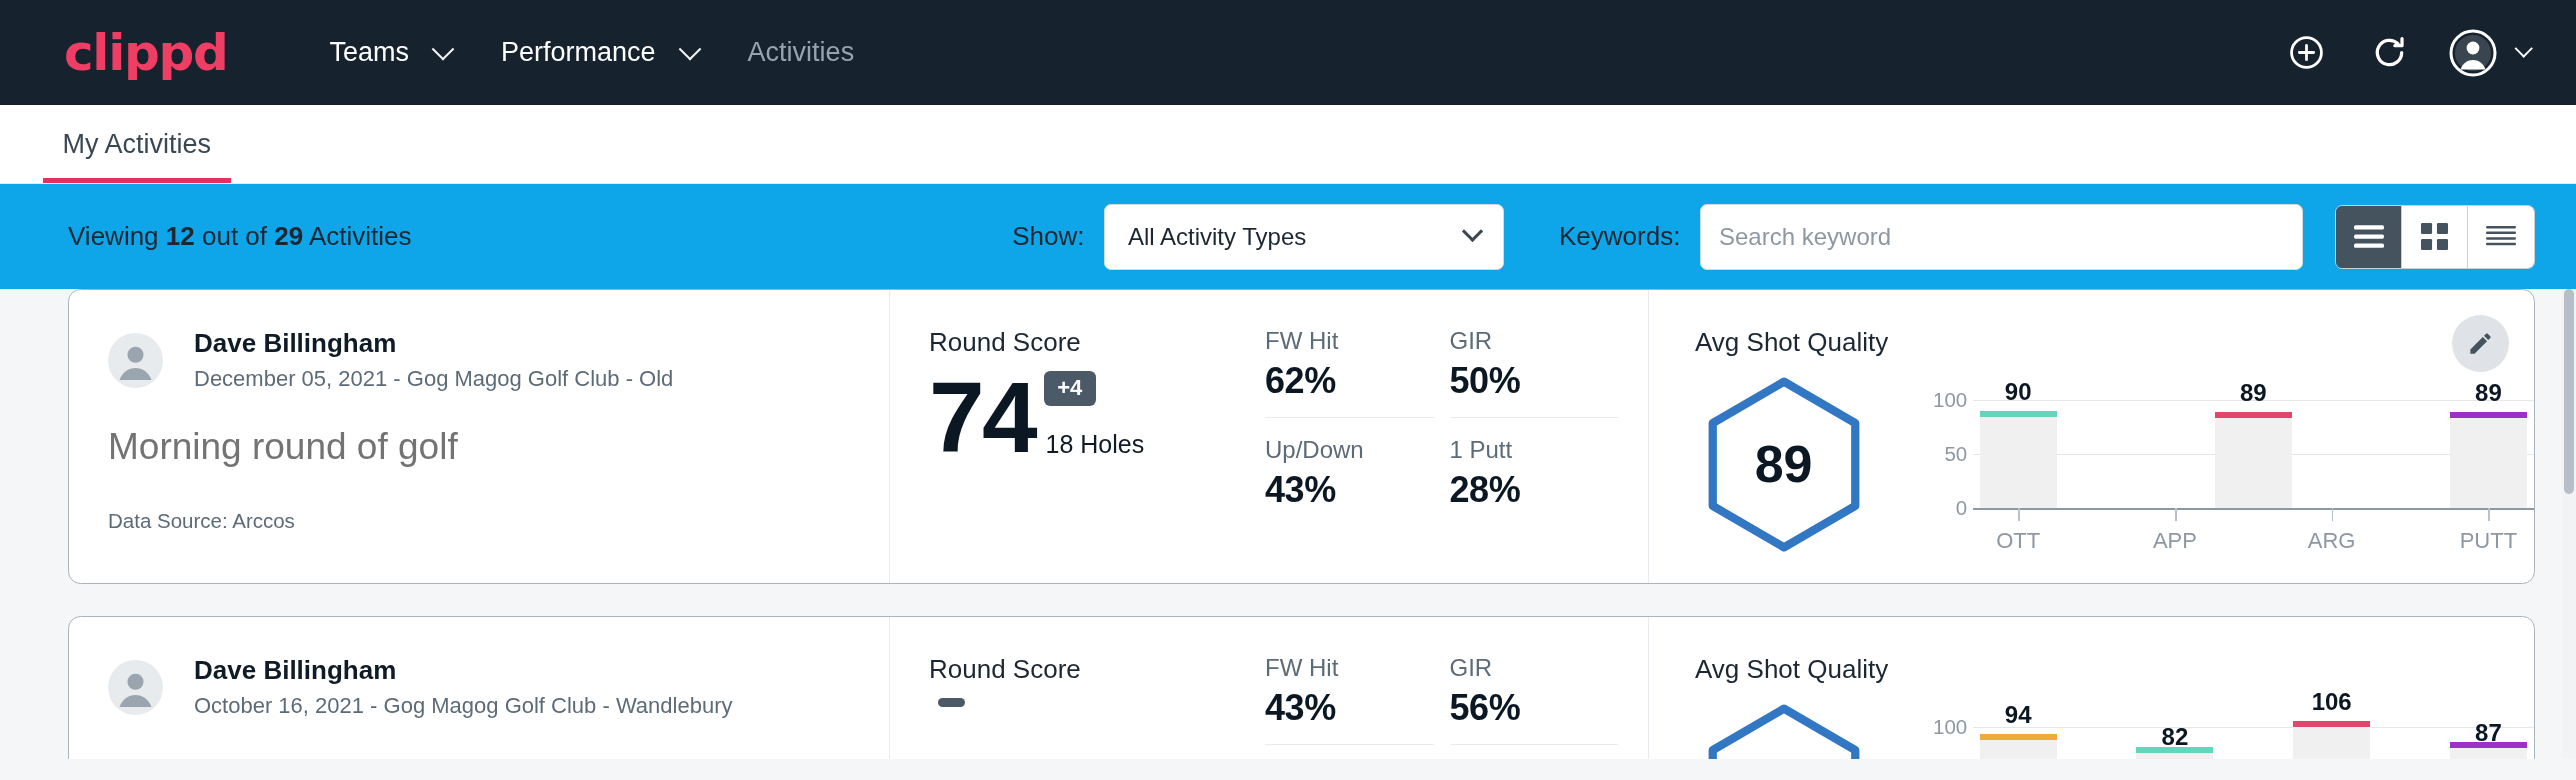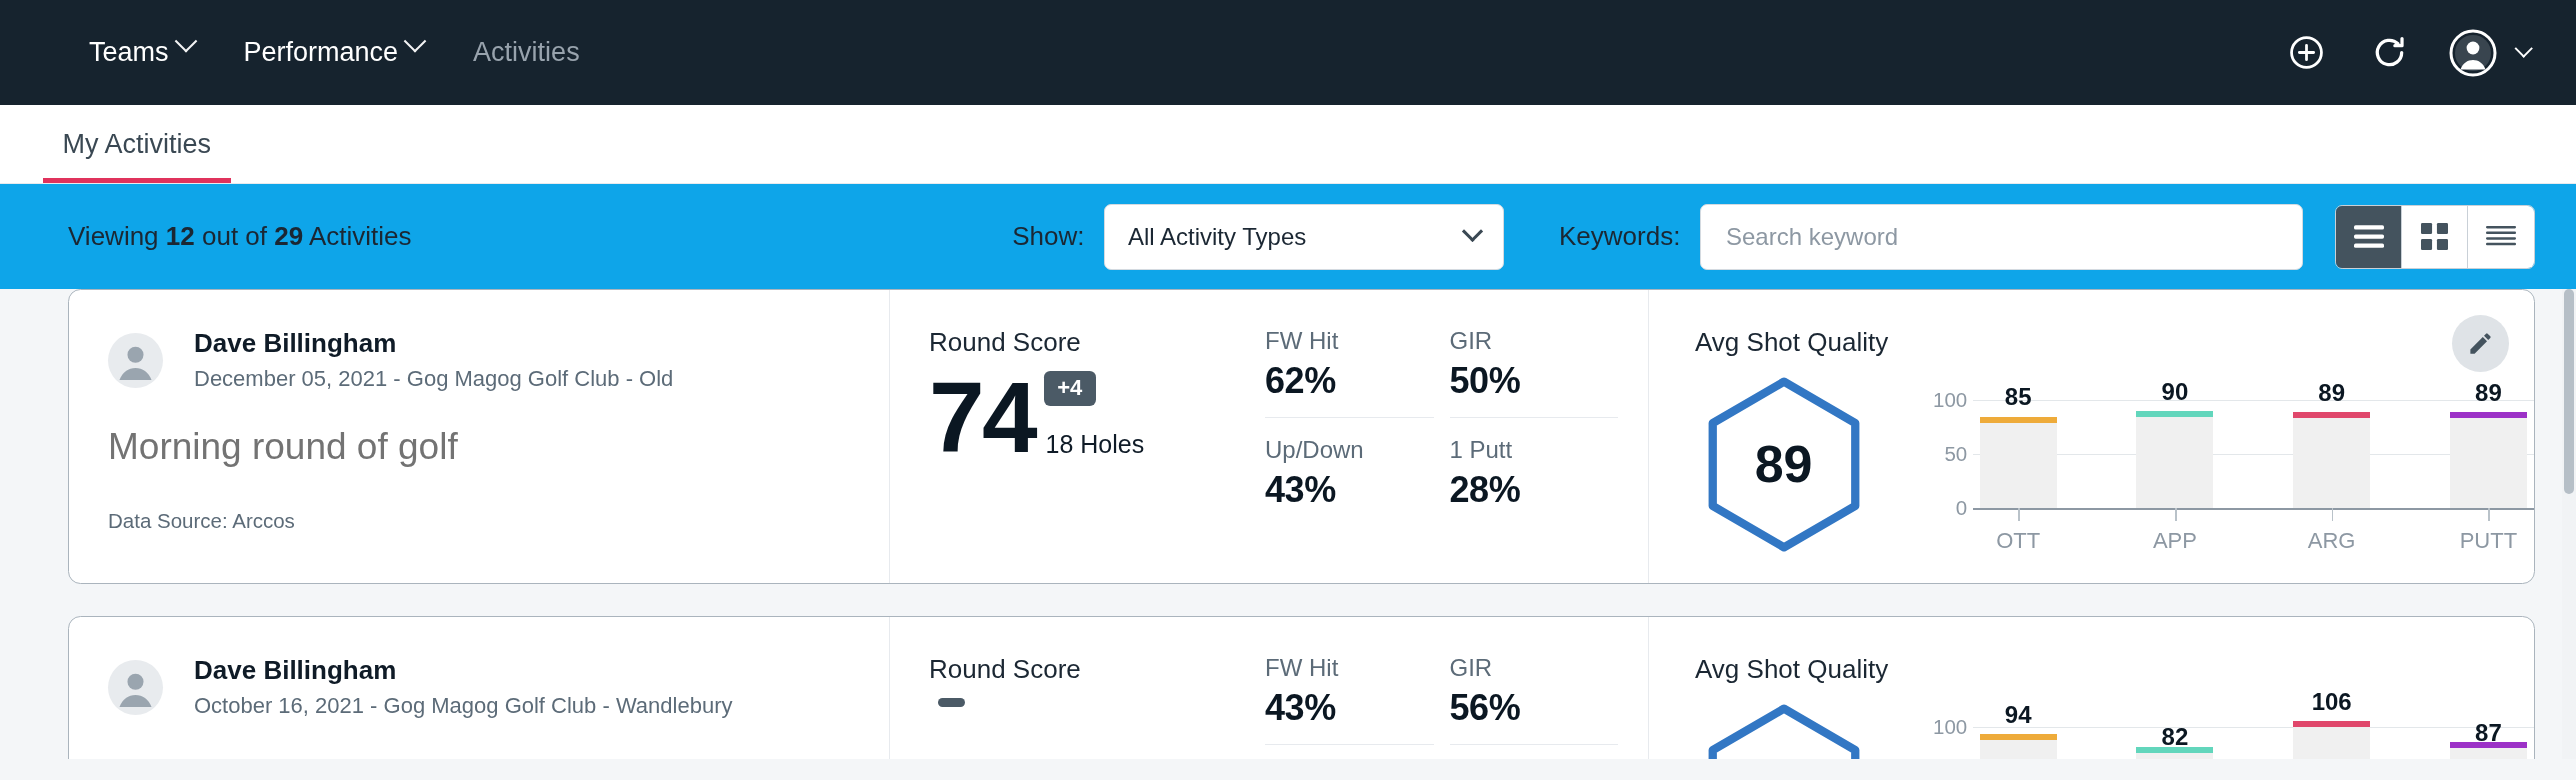--- a/index.html
+++ b/index.html
@@ -24,21 +24,21 @@
     color: #ef3e64;
     font-size: 50px;
     font-weight: 700;
     letter-spacing: -1.3px;
     line-height: 1;
     margin-right: 77px;
     font-family: "DejaVu Sans", sans-serif;
   }
   .navitems { display: flex; align-items: center; gap: 0; }
   .navitem {
-    display: flex; gap: 9px;
+    display: flex; align-items: center; gap: 26px;
     color: #ffffff;
     font-size: 27px;
     padding: 12.5px 25px;
     cursor: pointer;
     white-space: nowrap;
   }
   .navitem.muted { color: #98a3ad; }
   .chev {
     width: 16px; height: 16px;
     border-right: 2.7px solid currentColor;
@@ -124,21 +124,21 @@
     width: 15px; height: 15px;
     border-right: 3.6px solid #3a4853;
     border-bottom: 3.6px solid #3a4853;
     transform: rotate(45deg) translate(-3.6px,-3.6px);
   }
   .searchbox {
     width: 603px; height: 66px;
     background: #fff;
     border: 0.9px solid #d4dae0;
     border-radius: 7.1px;
-    padding: 0 25px;
+    padding: 0 18px;
     font-size: 24px;
     color: #1b2733;
     font-family: "Liberation Sans", sans-serif;
     outline: none;
   }
   .searchbox::placeholder { color: #8d98a3; }
   .viewtoggle {
     margin-left: 32px;
     display: flex;
     border: 0.9px solid #c9d0d7;
@@ -294,20 +294,21 @@
   .scrollthumb {
     position: absolute; top: 0; left: 1.8px;
     width: 10.7px; height: 205px;
     background: #b6bfc7; border-radius: 5.4px;
   }
 </style>
 </head>
 <body>
 
 <div class="appbar">
+  <div class="logo">clippd</div>
 
   <div class="navitems">
     <div class="navitem">
       <span>Teams</span>
       <span class="chev"></span>
     </div>
     <div class="navitem">
       <span>Performance</span>
       <span class="chev"></span>
     </div>
@@ -460,26 +461,20 @@
                 <div class="yaxis">
                   <div class="ytick" style="top: 127px;">0</div>
                   <div class="ytick" style="top: 73px;">50</div>
                   <div class="ytick" style="top: 19.3px;">100</div>
                 </div>
                 <div class="plot" style="height: 127px;">
                   <div class="baseline" style="top: 127px;"></div>
                   <div class="gridline" style="top: 73px;"></div>
                   <div class="gridline" style="top: 19.3px;"></div>
                   <div class="bars">
-                    <div class="barcol">
-                      <div class="barval" style="bottom: 97px; top: auto;">85</div>
-                      <div class="bar" style="height: 91px;">
-                        <div class="bar-cap" style="background: rgb(238, 171, 58);"></div>
-                      </div>
-                    </div>
                     <div class="barcol">
                       <div class="barval" style="bottom: 102px; top: auto;">90</div>
                       <div class="bar" style="height: 97px;">
                         <div class="bar-cap" style="background: rgb(98, 214, 188);"></div>
                       </div>
                     </div>
                     <div class="barcol">
                       <div class="barval" style="bottom: 101px; top: auto;">89</div>
                       <div class="bar" style="height: 96px;">
                         <div class="bar-cap" style="background: rgb(224, 71, 107);"></div>

